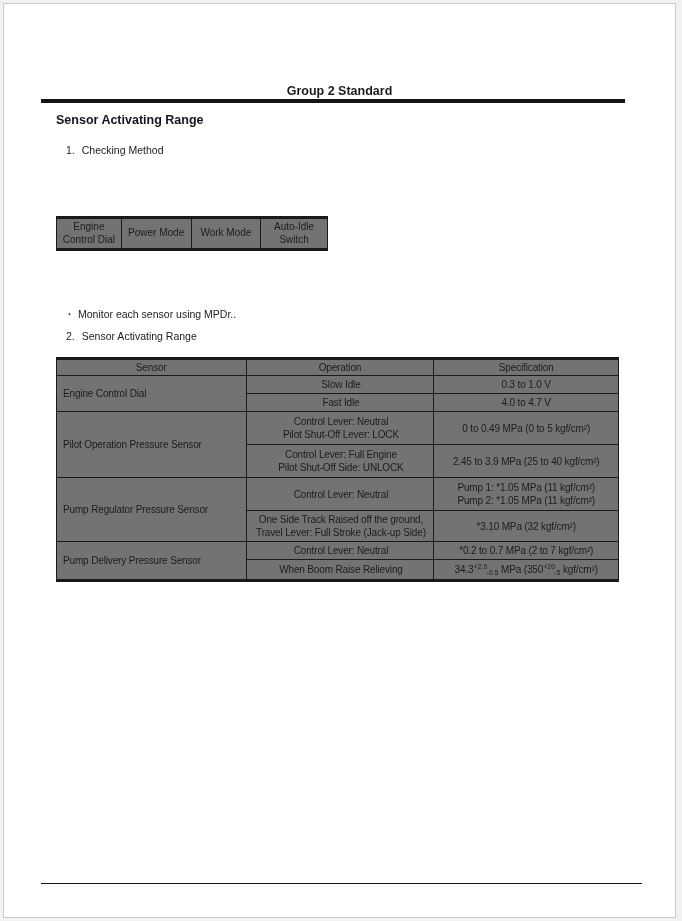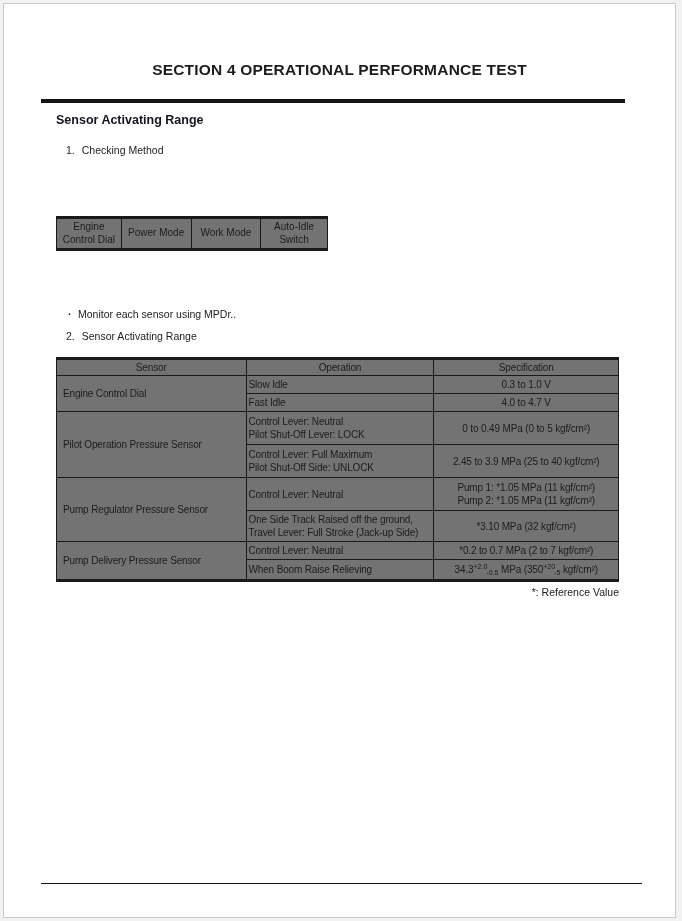--- a/index.html
+++ b/index.html
@@ -73,21 +73,21 @@
   #conditions-table tr { height:32px; }
 
   
   .range-table-wrap { top:353px; left:52px; }
   #range-table { width:563px; letter-spacing:-0.15px; }
   #range-table .col-sensor { width:190px; }
   #range-table .col-op     { width:188px; }
   #range-table .col-spec   { width:185px; }
   #range-table th { text-align:center; height:17px; }
   #range-table td.sensor { text-align:left; padding-left:6px; }
-  #range-table td.op     { text-align:left; padding-left:2px; line-height:13px; white-space:nowrap; }
+  #range-table td.op     { text-align:center; padding-left:2px; line-height:13px; white-space:nowrap; }
   #range-table td.spec   { text-align:center; line-height:13px; }
   #range-table tr.r18 { height:18px; }
   #range-table tr.r19 { height:19px; }
   #range-table tr.r31 { height:31px; }
   #range-table tr.r33 { height:33px; }
   #range-table sup { font-size:7px; vertical-align:4px; letter-spacing:0; }
   #range-table sub { font-size:7px; vertical-align:-2px; margin-left:-1px; letter-spacing:0; }
 
   .footnote {
     top:582px; left:52px; width:563px;
@@ -100,21 +100,21 @@
   .footer-text {
     top:887px; left:0; width:100%;
     text-align:center; font-size:11px;
   }
 </style>
 </head>
 <body>
 
 <div class="page">
 
-  <div class="abs doc-title">SECTION 4 OPERATIONAL PERFORMANCE TEST</div>
+  <div class="abs doc-subtitle">Group 2 Standard</div>
   <div class="abs rule-double"></div>
 
   <div class="abs section-heading">Sensor Activating Range</div>
 
   <div class="abs step step1">
     <span class="num">1.</span><span class="lbl">Checking Method</span>
   </div>
 
 
   <div class="abs cond-table-wrap">
@@ -161,21 +161,21 @@
         <tr class="r33">
           <td class="sensor" rowspan="2">Pilot Operation Pressure Sensor</td>
           <td class="op">
             <div>Control Lever: Neutral</div>
             <div>Pilot Shut-Off Lever: LOCK</div>
           </td>
           <td class="spec">0 to 0.49 MPa (0 to 5 kgf/cm²)</td>
         </tr>
         <tr class="r33">
           <td class="op">
-            <div>Control Lever: Full Maximum</div>
+            <div>Control Lever: Full Engine</div>
             <div>Pilot Shut-Off Side: UNLOCK</div>
           </td>
           <td class="spec">2.45 to 3.9 MPa (25 to 40 kgf/cm²)</td>
         </tr>
 
         <tr class="r33">
           <td class="sensor" rowspan="2">Pump Regulator Pressure Sensor</td>
           <td class="op">Control Lever: Neutral</td>
           <td class="spec">
             <div>Pump 1: *1.05 MPa (11 kgf/cm²)</div>
@@ -196,17 +196,16 @@
           <td class="spec">*0.2 to 0.7 MPa (2 to 7 kgf/cm²)</td>
         </tr>
         <tr class="r19">
           <td class="op">When Boom Raise Relieving</td>
           <td class="spec">34.3<sup>+2.0</sup><sub>-0.5</sub> MPa (350<sup>+20</sup><sub>-5</sub> kgf/cm²)</td>
         </tr>
       </tbody>
     </table>
   </div>
 
-  <div class="abs footnote">*: Reference Value</div>
 
   <div class="abs footer-rule"></div>
 
 </div>
 
 </body></html>

